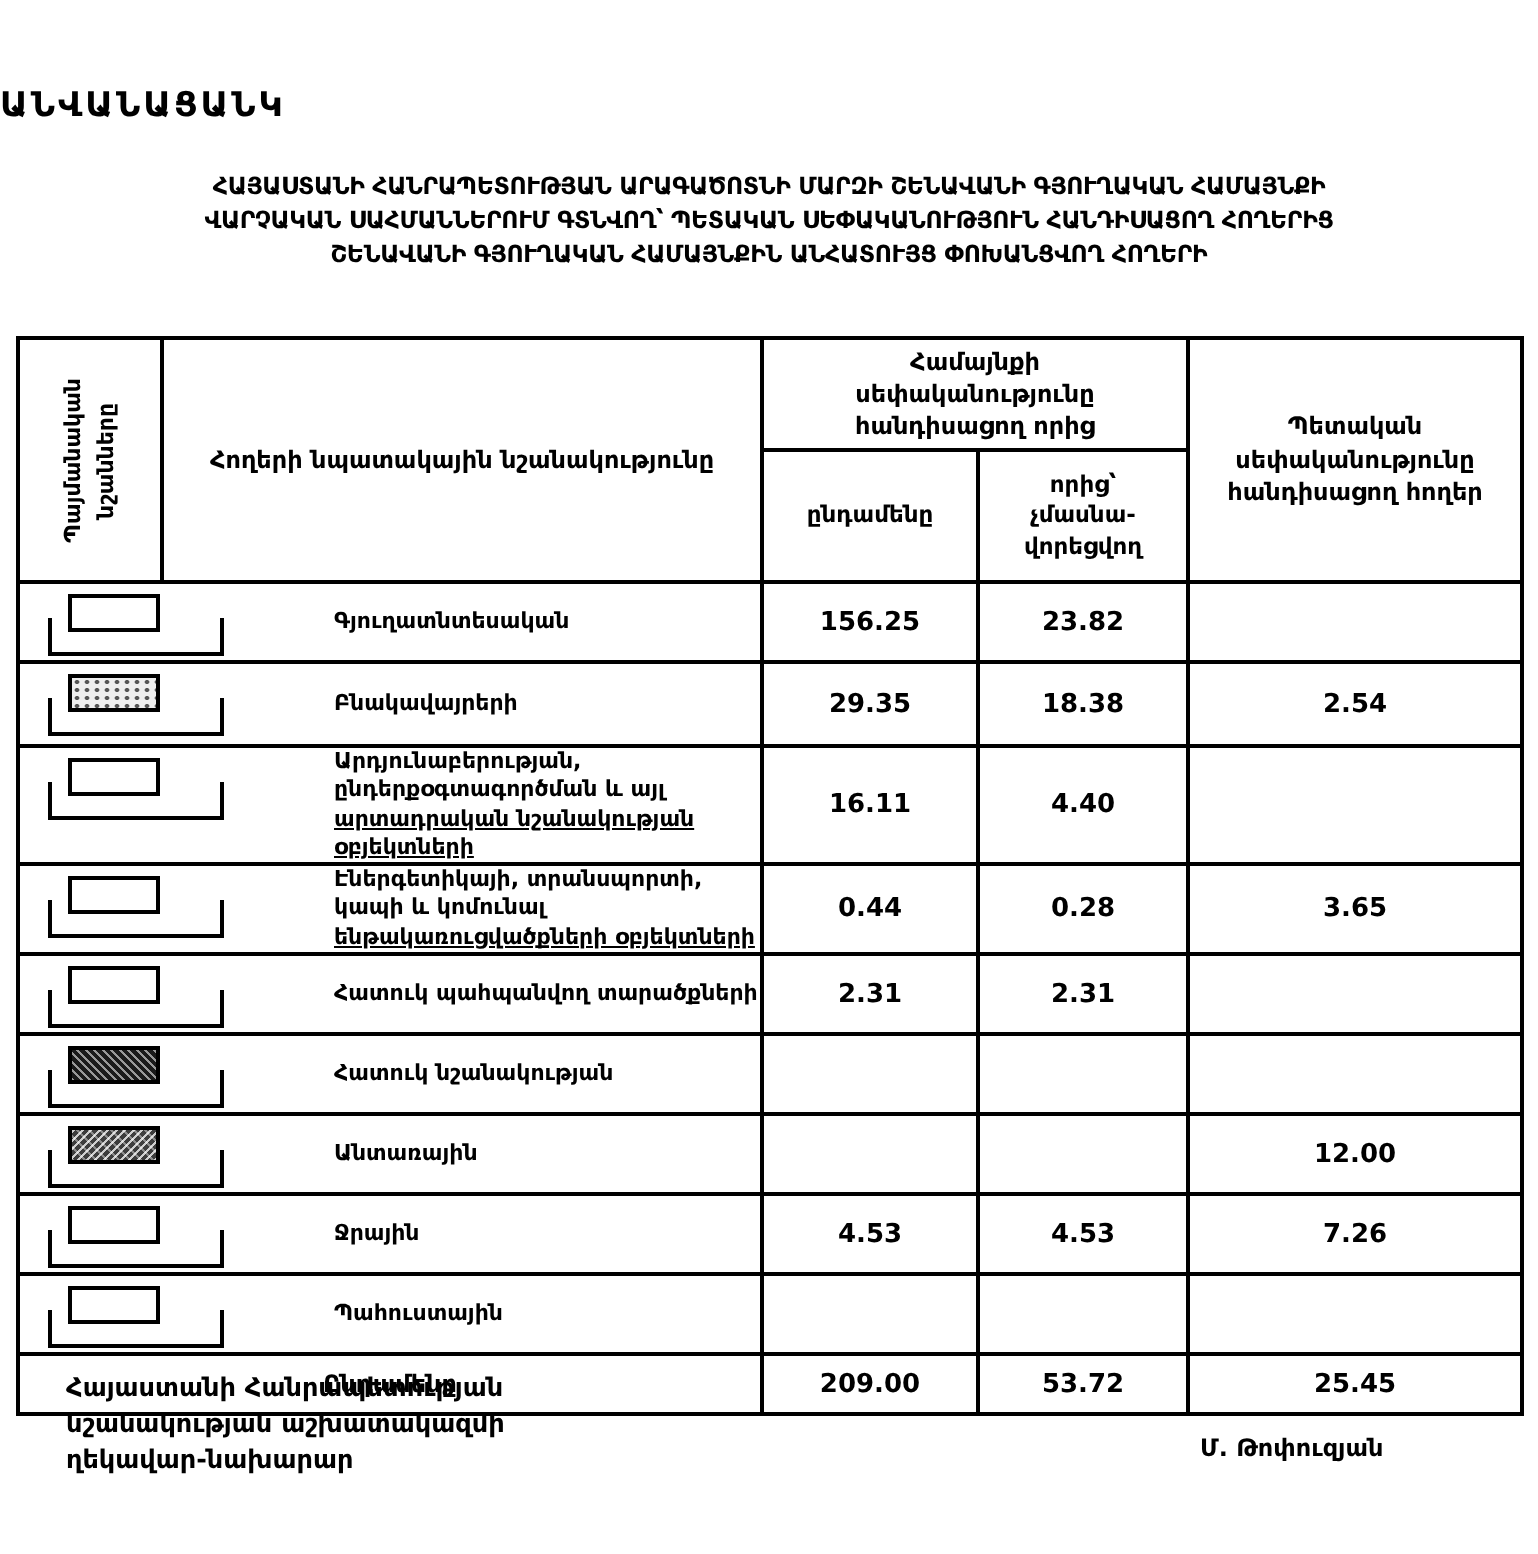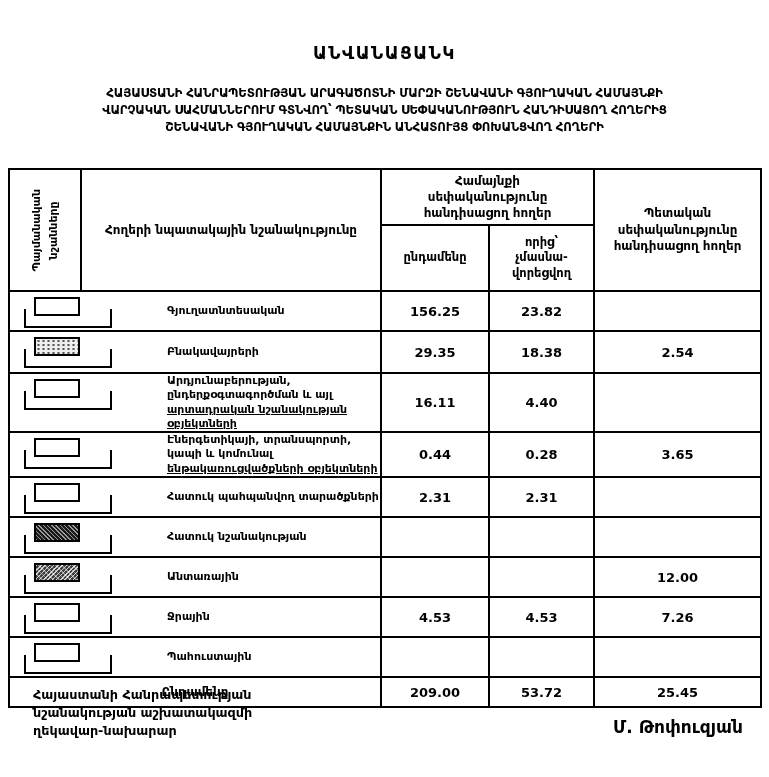--- a/index.html
+++ b/index.html
@@ -5,21 +5,21 @@
   * { margin:0; padding:0; box-sizing:border-box; }
   html,body { background:#fff; }
   .page {
     position:relative; width:769px; height:777px; background:#fff;
     font-family:"DejaVu Sans", sans-serif; color:#000; overflow:hidden;
   }
   
   .annex { position:absolute; top:4px; left:425px; width:340px; text-align:center;
            font-size:12.5px; font-weight:bold; line-height:1.35; }
   
-  .doc-title { position:absolute; top:43px; left:0; right:0; text-align:center;
+  .doc-title { position:absolute; top:43px; left:0; right:0; text-align:left;
                font-size:17px; font-weight:bold; letter-spacing:1.5px; }
   
   .heading { position:absolute; top:85px; left:6px; right:6px; text-align:center;
              font-size:11.8px; font-weight:bold; line-height:1.45; letter-spacing:-0.2px; }
   
   table.main { position:absolute; left:8px; top:168px; width:752px;
                border-collapse:collapse; table-layout:fixed; }
   table.main th, table.main td { border:2px solid #000; }
   th { font-weight:bold; vertical-align:middle; }
   .h-sym { vertical-align:middle; text-align:center; }
@@ -46,21 +46,21 @@
   .patch[data-pattern="stipple"] { background-color:#eee;
       background-image:radial-gradient(#555 1px, rgba(0,0,0,0) 1.4px);
       background-size:5px 4px; }
   .patch[data-pattern="dark"] { background-color:#1a1a1a;
       background-image:repeating-linear-gradient(45deg, rgba(255,255,255,.55) 0 1px, rgba(0,0,0,0) 1px 3px); }
   .patch[data-pattern="speckle"] { background-color:#3d3d3d;
       background-image:repeating-linear-gradient(-45deg, rgba(255,255,255,.75) 0 1px, rgba(0,0,0,0) 1px 3px),
                        repeating-linear-gradient(45deg, rgba(255,255,255,.4) 0 1px, rgba(0,0,0,0) 1px 4px); }
   
   .footer-left { position:absolute; left:10px; top:686px; font-size:12.8px; font-weight:bold; line-height:1.4;margin-left:23px; }
-  .signature { position:absolute; left:613px; top:717px; font-size:17px; font-weight:bold; }
+  .signature { position:absolute; left:600px; top:717px; font-size:12px; font-weight:bold; }
 </style>
 </head>
 <body>
 
 <div class="page">
 
 
   <div class="doc-title">ԱՆՎԱՆԱՑԱՆԿ</div>
 
   <div class="heading">
@@ -78,21 +78,21 @@
         <col style="width:105px">
         <col style="width:167px">
     </colgroup>
     <tbody>
         <tr>
       <th class="h-sym" rowspan="2">
         <div class="vtext">Պայմանական
 նշանները</div>
       </th>
       <th class="h-purpose" rowspan="2" colspan="2">Հողերի նպատակային նշանակությունը</th>
-      <th class="h-group" colspan="2">Համայնքի սեփականությունը հանդիսացող հողեր</th>
+      <th class="h-group" colspan="2">Համայնքի սեփականությունը հանդիսացող որից</th>
       <th class="h-state" rowspan="2">Պետական սեփականությունը հանդիսացող հողեր</th>
     </tr>
     <tr>
       <th class="h-sub">ընդամենը</th>
       <th class="h-sub">որից՝
 չմասնա-
 վորեցվող</th>
     </tr>
 
     <tr style="height:38px">

